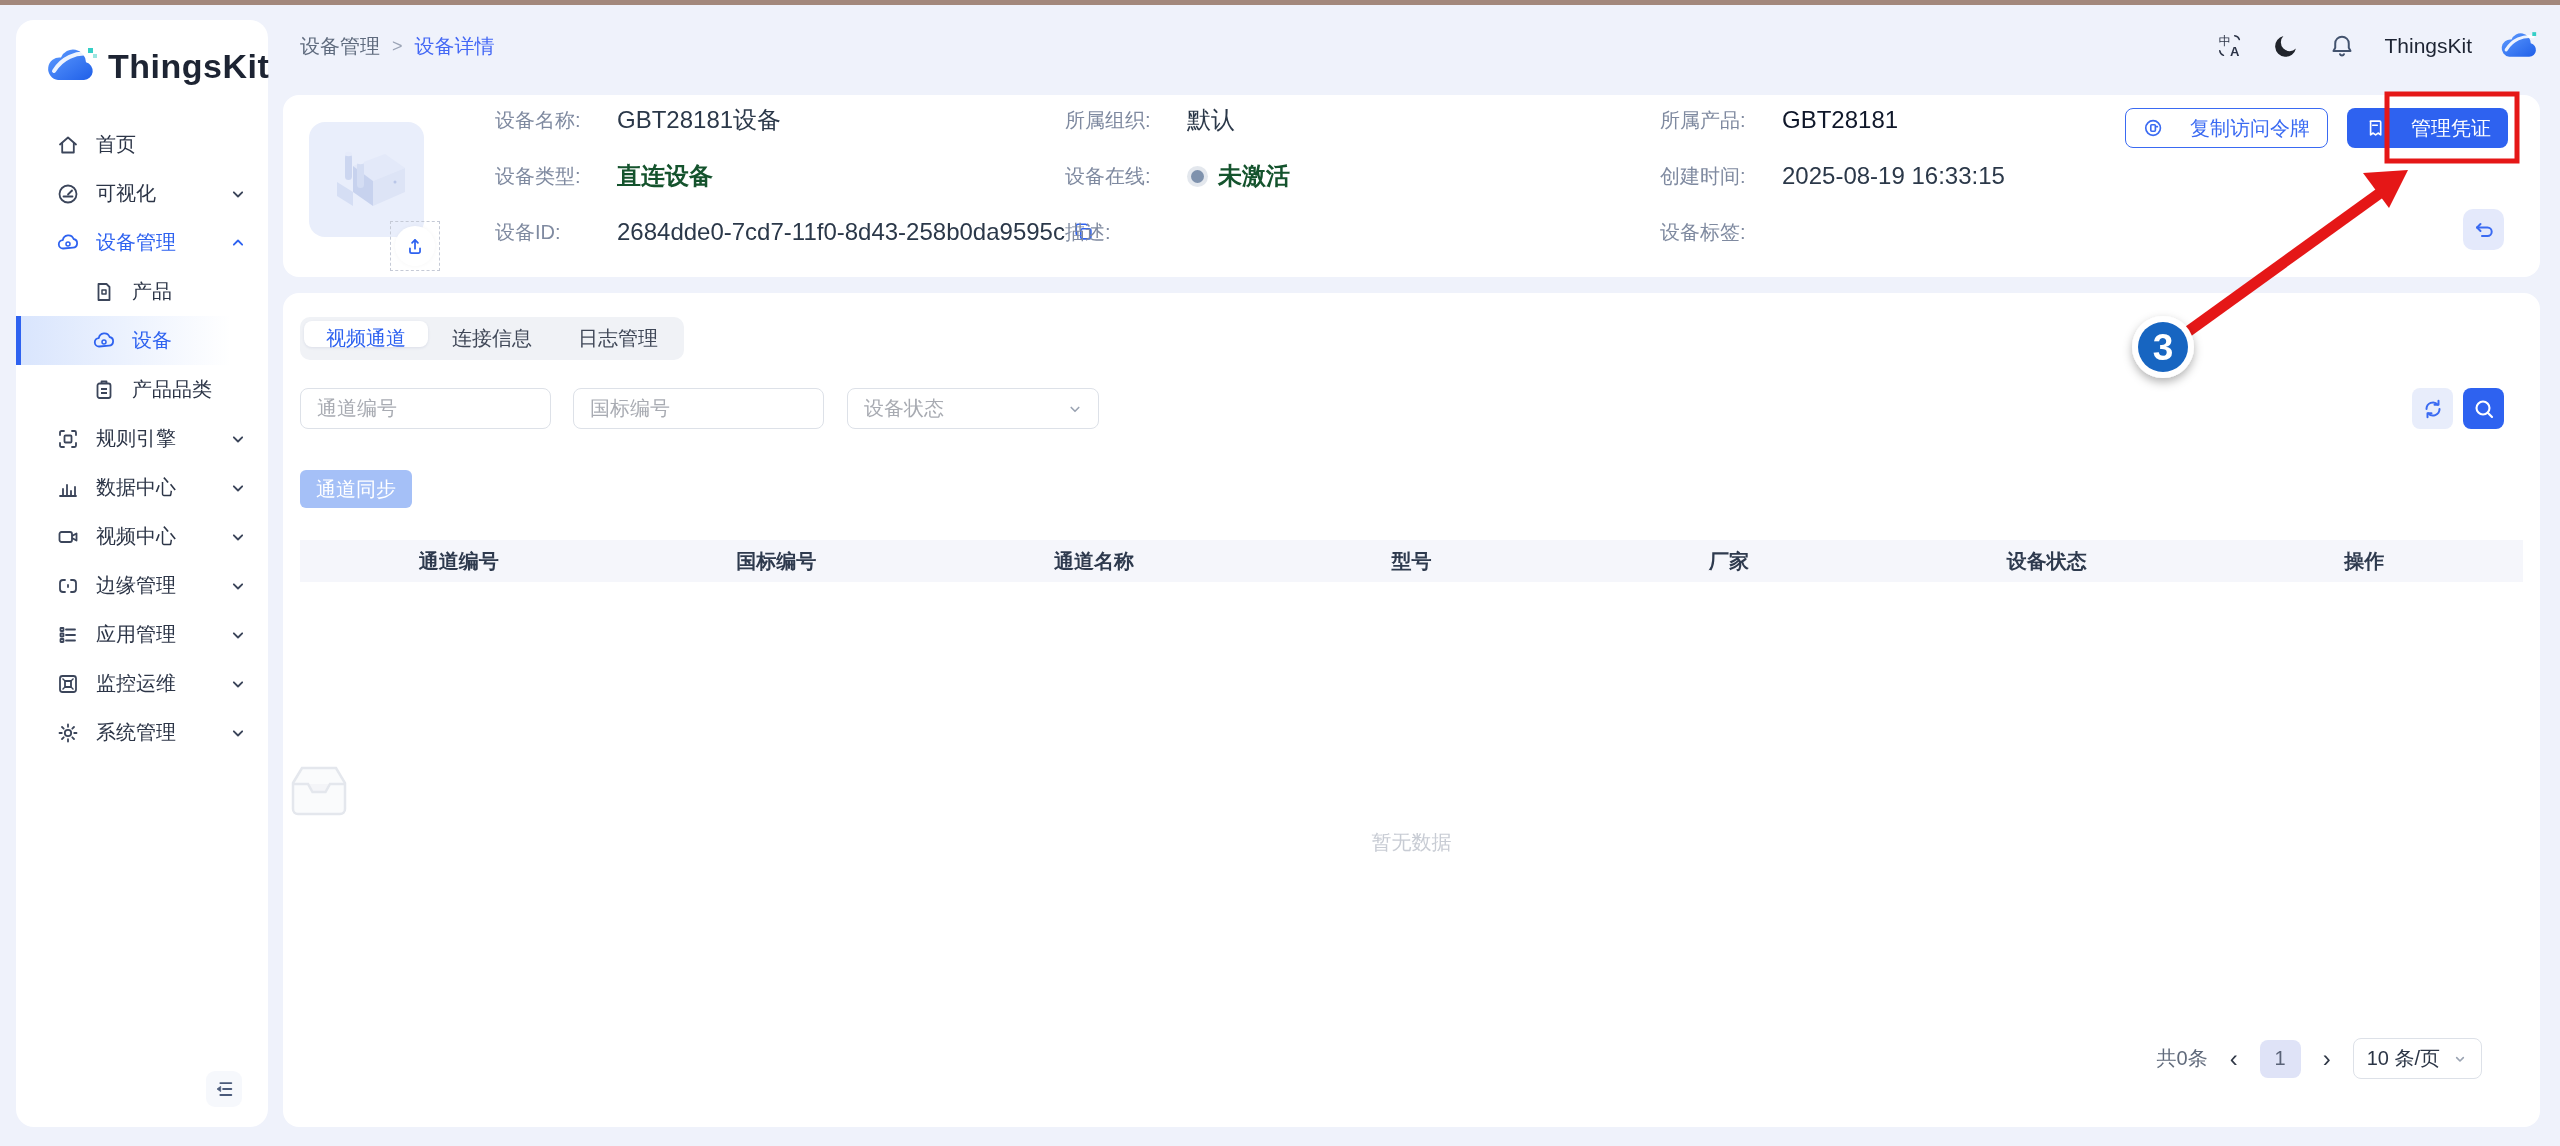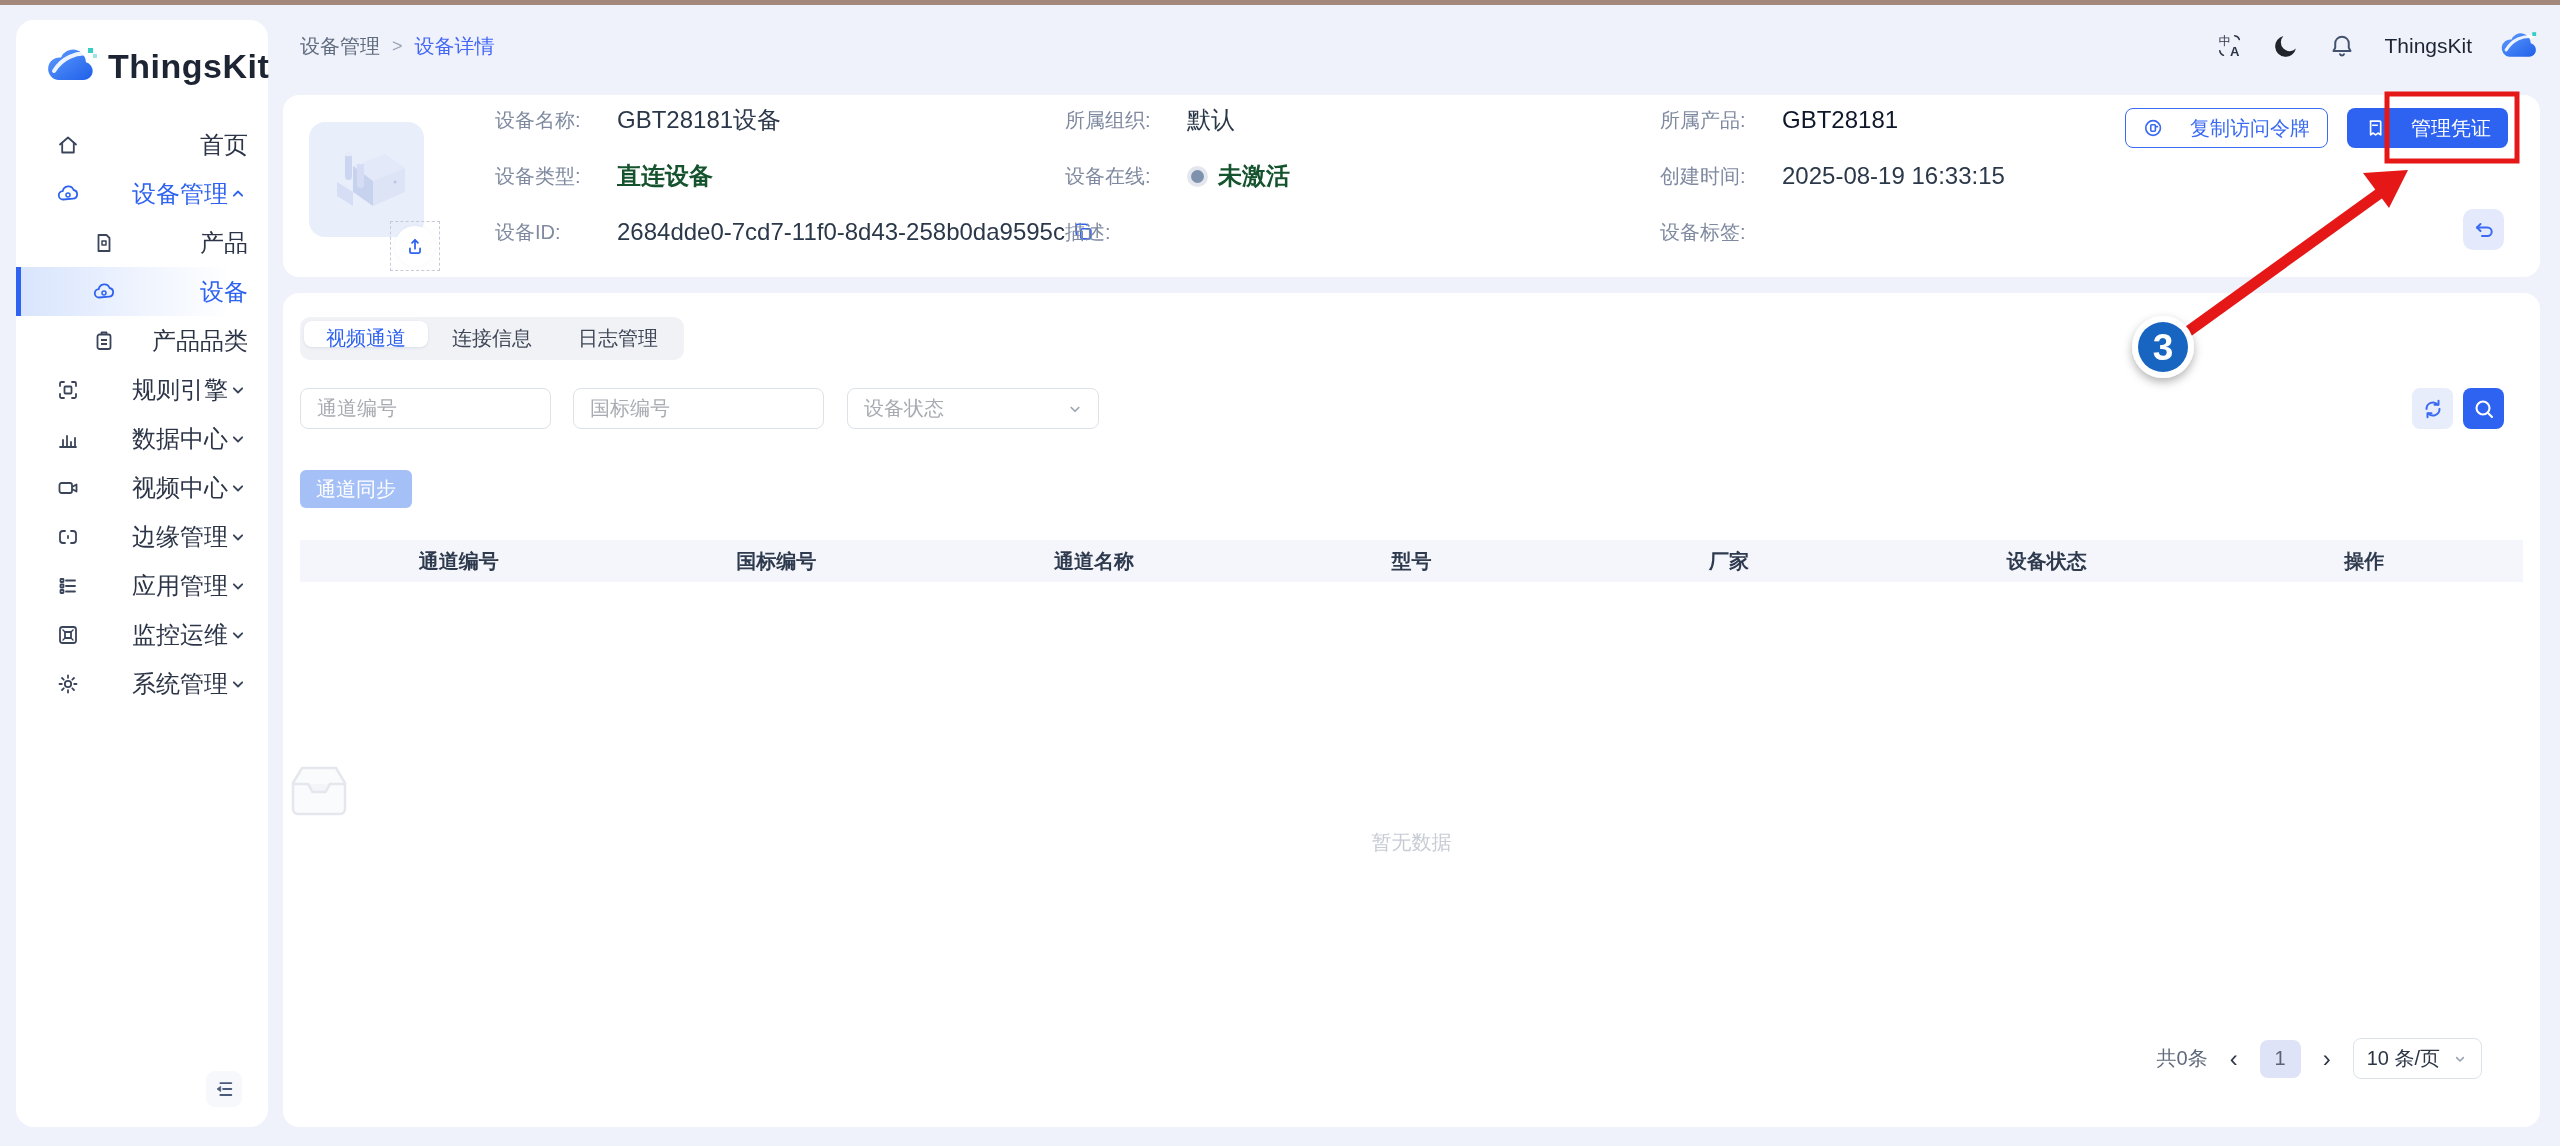--- a/index.html
+++ b/index.html
@@ -8,21 +8,21 @@
   .stage { position:relative; width:2560px; height:1146px; background:#eff2fb; overflow:hidden; }
   .topstrip { position:absolute; left:0; top:0; width:2560px; height:5px; background:#a3887c; }
 
   
   .sidebar { position:absolute; left:16px; top:20px; width:252px; height:1107px; background:#fff; border-radius:18px; }
   .logo { position:absolute; left:30px; top:24px; display:flex; align-items:center; gap:10px; }
   .logo-text { font-size:34px; font-weight:bold; color:#1d2433; letter-spacing:0.5px; }
   .nav { position:absolute; top:100px; left:0; right:0; }
   .nav-item { height:49px; display:flex; align-items:center; padding:0 20px 0 35px; border-left:5px solid transparent; cursor:pointer; }
   .nav-item .nicon { width:24px; height:24px; margin-right:16px; flex:0 0 24px; color:#3b455a; }
-  .nav-item .nlabel { flex:1; font-size:24px; color:#2c3547;text-align:right; }
+  .nav-item .nlabel { flex:1; font-size:20px; color:#2c3547; }
   .nav-item .chev { width:20px; height:20px; color:#3b455a; }
   .nav-item.sub { padding-left:71px; }
   .nav-item.parent-open .nlabel, .nav-item.parent-open .nicon, .nav-item.parent-open .chev { color:#2e62f0; }
   .nav-item.selected { background:linear-gradient(90deg,#d9e5fd 0%, rgba(217,229,253,0) 85%); border-left-color:#2e62f0; }
   .nav-item.selected .nlabel, .nav-item.selected .nicon { color:#2e62f0; }
   .collapse-btn { position:absolute; right:26px; bottom:20px; width:36px; height:36px; border-radius:9px; background:#f6f8fc; display:flex; align-items:center; justify-content:center; color:#4a5a7a; cursor:pointer; }
 
   
   .topbar { position:absolute; left:300px; top:22px; right:20px; height:48px; display:flex; align-items:center; }
   .breadcrumb { display:flex; align-items:center; gap:12px; font-size:20px; }
@@ -111,20 +111,35 @@
     <nav class="nav">
       <div class="nav-item">
         <span class="nicon">
             <svg width="24" height="24" viewBox="0 0 24 24" fill="none" stroke="currentColor" stroke-width="1.8" stroke-linecap="round" stroke-linejoin="round">
               <path d="M4 11.5 L12 4.5 l8 7"></path>
               <path d="M6.2 10 V19.5 h11.6 V10"></path>
             </svg>
           </span>
         <span class="nlabel">首页</span>
       </div>
+      <div class="nav-item">
+        <span class="nicon">
+            <svg width="24" height="24" viewBox="0 0 24 24" fill="none" stroke="currentColor" stroke-width="1.8" stroke-linecap="round">
+              <circle cx="12" cy="12" r="8.5"></circle>
+              <path d="M12 12.5 L16 8.5"></path>
+              <path d="M7.5 14.5 h9"></path>
+            </svg>
+          </span>
+        <span class="nlabel">可视化</span>
+        <span class="chev">
+            <svg width="20" height="20" viewBox="0 0 24 24" fill="none" stroke="currentColor" stroke-width="2.2" stroke-linecap="round" stroke-linejoin="round">
+              <polyline points="7,10 12,15 17,10"></polyline>
+            </svg>
+          </span>
+      </div>
       <div class="nav-item parent-open">
         <span class="nicon">
             <svg width="24" height="24" viewBox="0 0 24 24" fill="none" stroke="currentColor" stroke-width="1.8" stroke-linejoin="round">
               <path d="M7.2 17.5 a4.2 4.2 0 0 1 -0.4 -8.4 a5.6 5.6 0 0 1 10.8 -1.1 a4.4 4.4 0 0 1 -0.6 8.7 z"></path>
               <circle cx="12" cy="13" r="2" stroke-width="1.5"></circle>
             </svg>
           </span>
         <span class="nlabel">设备管理</span>
         <span class="chev">
             <svg width="20" height="20" viewBox="0 0 24 24" fill="none" stroke="currentColor" stroke-width="2.2" stroke-linecap="round" stroke-linejoin="round">

